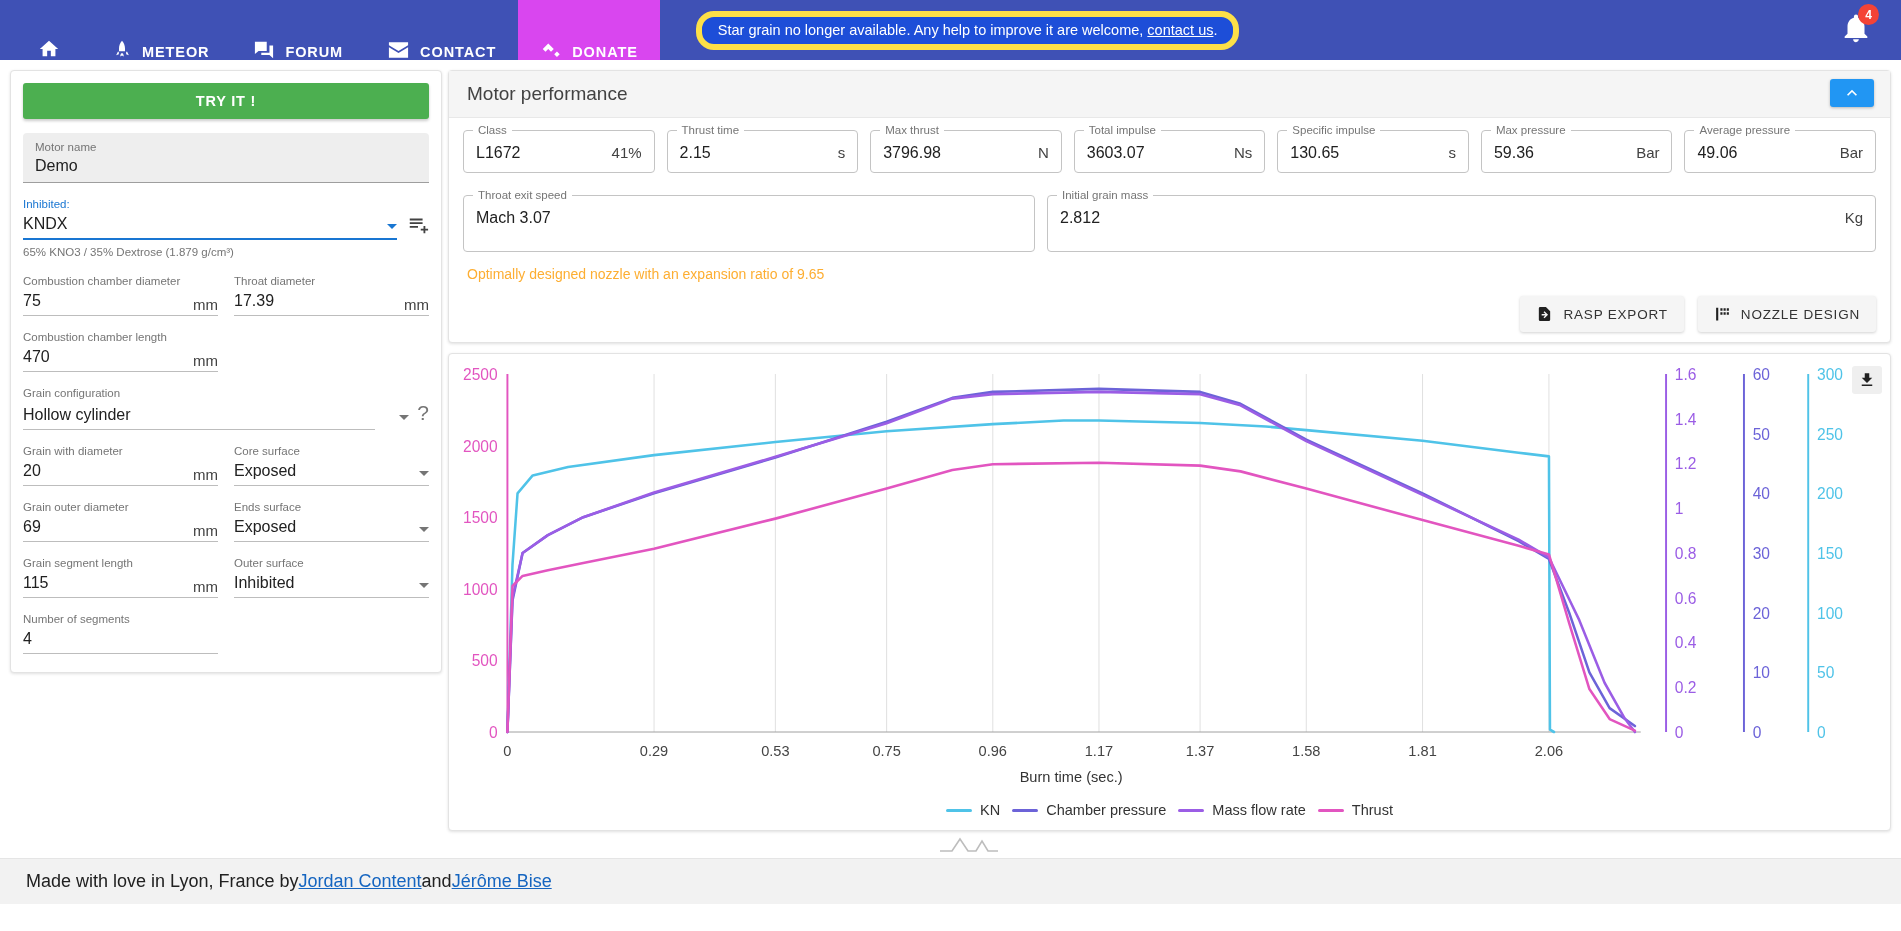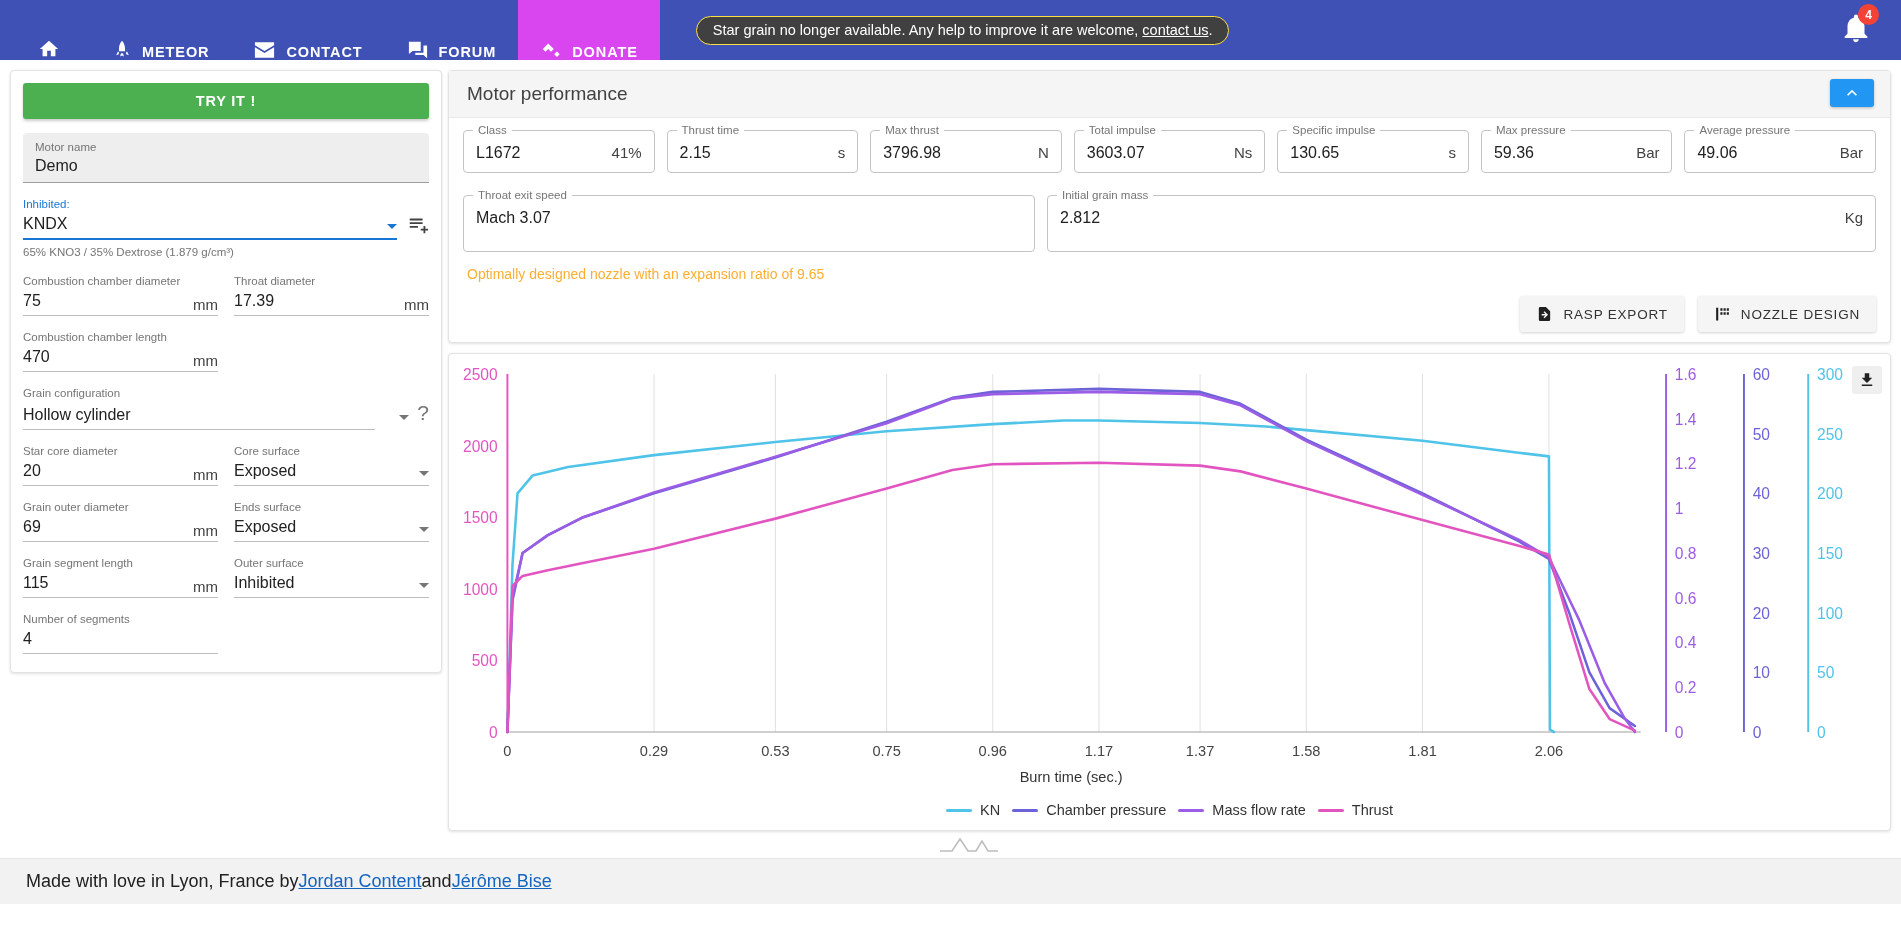--- a/index.html
+++ b/index.html
@@ -27,22 +27,22 @@
     white-space: nowrap;
   }
   .nav-item.home { padding: 0 30px 0 38px; }
   .nav-item.donate { background: #d946ef; }
   .nav-icon { display: flex; align-items: center; }
   .nav-icon svg { display: block; fill: #fff; }
 
   #banner {
     align-self: center;
     margin-left: 36px;
-    background: #404040;
-    border: 1px solid #fde047;
+    background: #1d4ed8;
+    border: 6px solid #fde047;
     border-radius: 18px;
     color: #ffffff;
     font-size: 14.5px;
     padding: 5px 16px 6px;
     white-space: nowrap;
     cursor: default;
   }
   #banner a { color: #ffffff; text-decoration: underline; }
 
   #bell-wrap {
@@ -238,33 +238,33 @@
   <div class="nav-item">
     <span class="nav-icon">
       <svg width="20" height="22" viewBox="0 0 24 24">
           <path d="M12 2c2.5 2.6 3.6 6 3.6 9.3v3.4H8.4v-3.4C8.4 8 9.5 4.6 12 2zm-5 13.2l-2 4.3 3.2-1.1v-3.2zm10 0v3.2l3.2 1.1-2-4.3zM12 17.2c.8 0 1.5.6 1.7 1.4l.5 2.4-2.2-1.3-2.2 1.3.5-2.4c.2-.8.9-1.4 1.7-1.4z"></path>
         </svg>
     </span>
     <span>METEOR</span>
   </div>
   <div class="nav-item">
     <span class="nav-icon">
+      <svg width="22" height="20" viewBox="0 0 24 22">
+          <path d="M2 2h13v10H6l-4 3.5V2zm16 4h4v14l-4-3.5h-9V14h9V6z"></path>
+        </svg>
+    </span>
+    <span>FORUM</span>
+  </div>
+  <div class="nav-item">
+    <span class="nav-icon">
       <svg width="23" height="20" viewBox="0 0 24 20">
           <path d="M2 2h20v3L12 11 2 5V2zm0 5.2l10 6 10-6V18H2V7.2z"></path>
         </svg>
     </span>
     <span>CONTACT</span>
-  </div>
-  <div class="nav-item">
-    <span class="nav-icon">
-      <svg width="22" height="20" viewBox="0 0 24 22">
-          <path d="M2 2h13v10H6l-4 3.5V2zm16 4h4v14l-4-3.5h-9V14h9V6z"></path>
-        </svg>
-    </span>
-    <span>FORUM</span>
   </div>
   <div class="nav-item donate">
     <span class="nav-icon">
       <svg width="22" height="20" viewBox="0 0 24 20">
           <path d="M9 3l-6 6 3 3 3-3 3 3 3-3-3-3zm6.5 5.5l-3 3 3 3 3-3 3 3-3 3-6-6z"></path>
         </svg>
     </span>
     <span>DONATE</span>
   </div>
 
@@ -346,21 +346,21 @@
       <div class="std-row">
         <span class="std-value">Hollow cylinder</span>
         <span class="caret grey"></span>
         <span class="help-q">?</span>
       </div>
       <div class="underline" style="width:352px"></div>
     </div>
 
     <div class="two-col">
       <div class="std-field">
-        <span class="std-label">Star core diameter</span>
+        <span class="std-label">Grain with diameter</span>
         <div class="std-row">
           <span class="std-value">20</span>
           <span class="std-suffix">mm</span>
         </div>
         <div class="underline"></div>
       </div>
       <div class="std-field">
         <span class="std-label">Core surface</span>
         <div class="std-row">
           <span class="std-value">Exposed</span>

